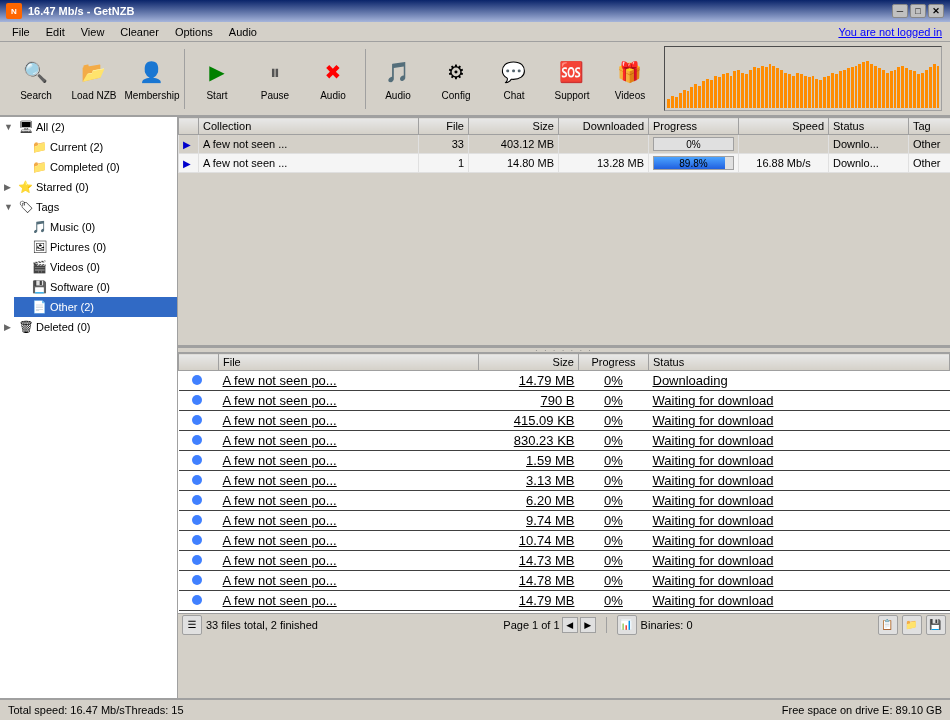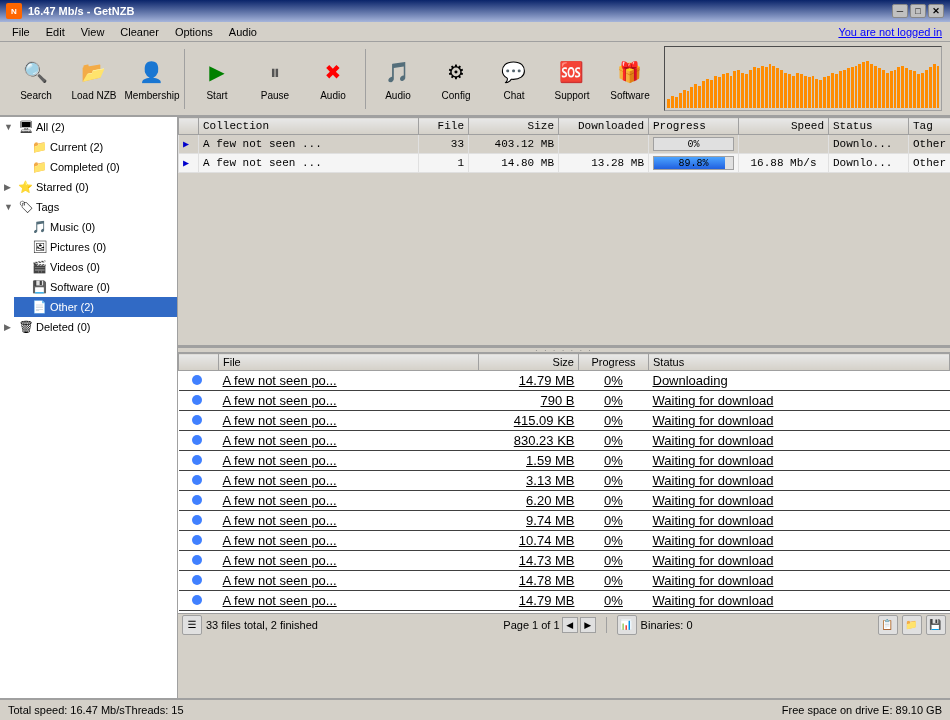--- a/index.html
+++ b/index.html
@@ -296,21 +296,21 @@
   <div class="toolbar-btn">
     <div class="toolbar-icon">💬</div>
     <div class="toolbar-label">Chat</div>
   </div>
   <div class="toolbar-btn">
     <div class="toolbar-icon">🆘</div>
     <div class="toolbar-label">Support</div>
   </div>
   <div class="toolbar-btn">
     <div class="toolbar-icon">🎁</div>
-    <div class="toolbar-label">Software</div>
+    <div class="toolbar-label">Videos</div>
   </div>
 
   <div id="speed-graph">
     <div class="graph-canvas">
       <div class="graph-bars" id="graph-bars-container">
       <div class="graph-bar" style="height: 15%;"></div>
           <div class="graph-bar" style="height: 20%;"></div>
           <div class="graph-bar" style="height: 18%;"></div>
           <div class="graph-bar" style="height: 25%;"></div>
           <div class="graph-bar" style="height: 30%;"></div>
@@ -439,21 +439,21 @@
     </div>
     <div class="tree-item">
       <span class="tree-expand">▶</span>
       <span class="tree-icon">🗑</span>
       <span>Deleted (0)</span>
     </div>
   </div>
 
   <div id="right-panel">
 
-    <div id="download-table-container" style="max-height:230px;font-family:Liberation Mono, monospace;">
+    <div id="download-table-container" style="max-height:230px;">
       <table class="data-table">
         <thead>
           <tr>
             <th style="width:20px;"></th>
             <th style="width:220px;">Collection</th>
             <th style="width:50px; text-align:right;">File</th>
             <th style="width:90px; text-align:right;">Size</th>
             <th style="width:90px; text-align:right;">Downloaded</th>
             <th style="width:90px;">Progress</th>
             <th style="width:90px; text-align:right;">Speed</th>

